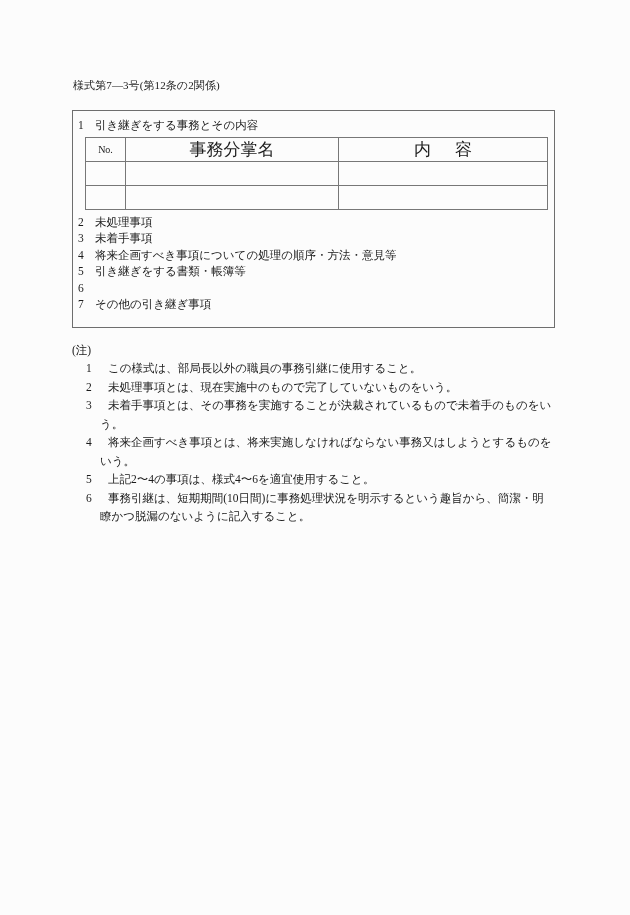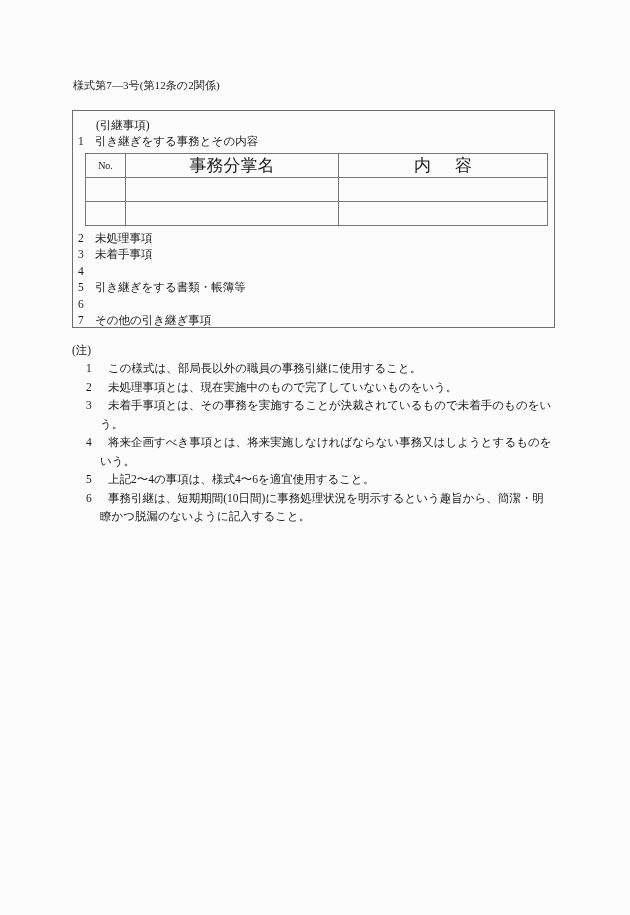--- a/index.html
+++ b/index.html
@@ -141,21 +141,20 @@
 </head>
 <body>
 
 <div class="page">
 
   <div class="form-number">様式第7―3号(第12条の2関係)</div>
 
   <div class="form-box">
     <div class="box-inner">
 
-      <div class="section-label">(引継事項)</div>
 
       <div class="numbered-line">
         <span class="num">1</span>
         <span class="txt">引き継ぎをする事務とその内容</span>
       </div>
 
       <div class="tbl-wrap">
         <table class="duties">
           <thead>
             <tr>
@@ -187,20 +186,21 @@
         <div class="numbered-line">
           <span class="num">2</span>
           <span class="txt">未処理事項</span>
         </div>
         <div class="numbered-line">
           <span class="num">3</span>
           <span class="txt">未着手事項</span>
         </div>
         <div class="numbered-line">
           <span class="num">4</span>
+          <span class="txt">将来企画すべき事項についての処理の順序・方法・意見等</span>
         </div>
         <div class="numbered-line">
           <span class="num">5</span>
           <span class="txt">引き継ぎをする書類・帳簿等</span>
         </div>
         <div class="numbered-line">
           <span class="num">6</span>
         </div>
         <div class="numbered-line">
           <span class="num">7</span>

